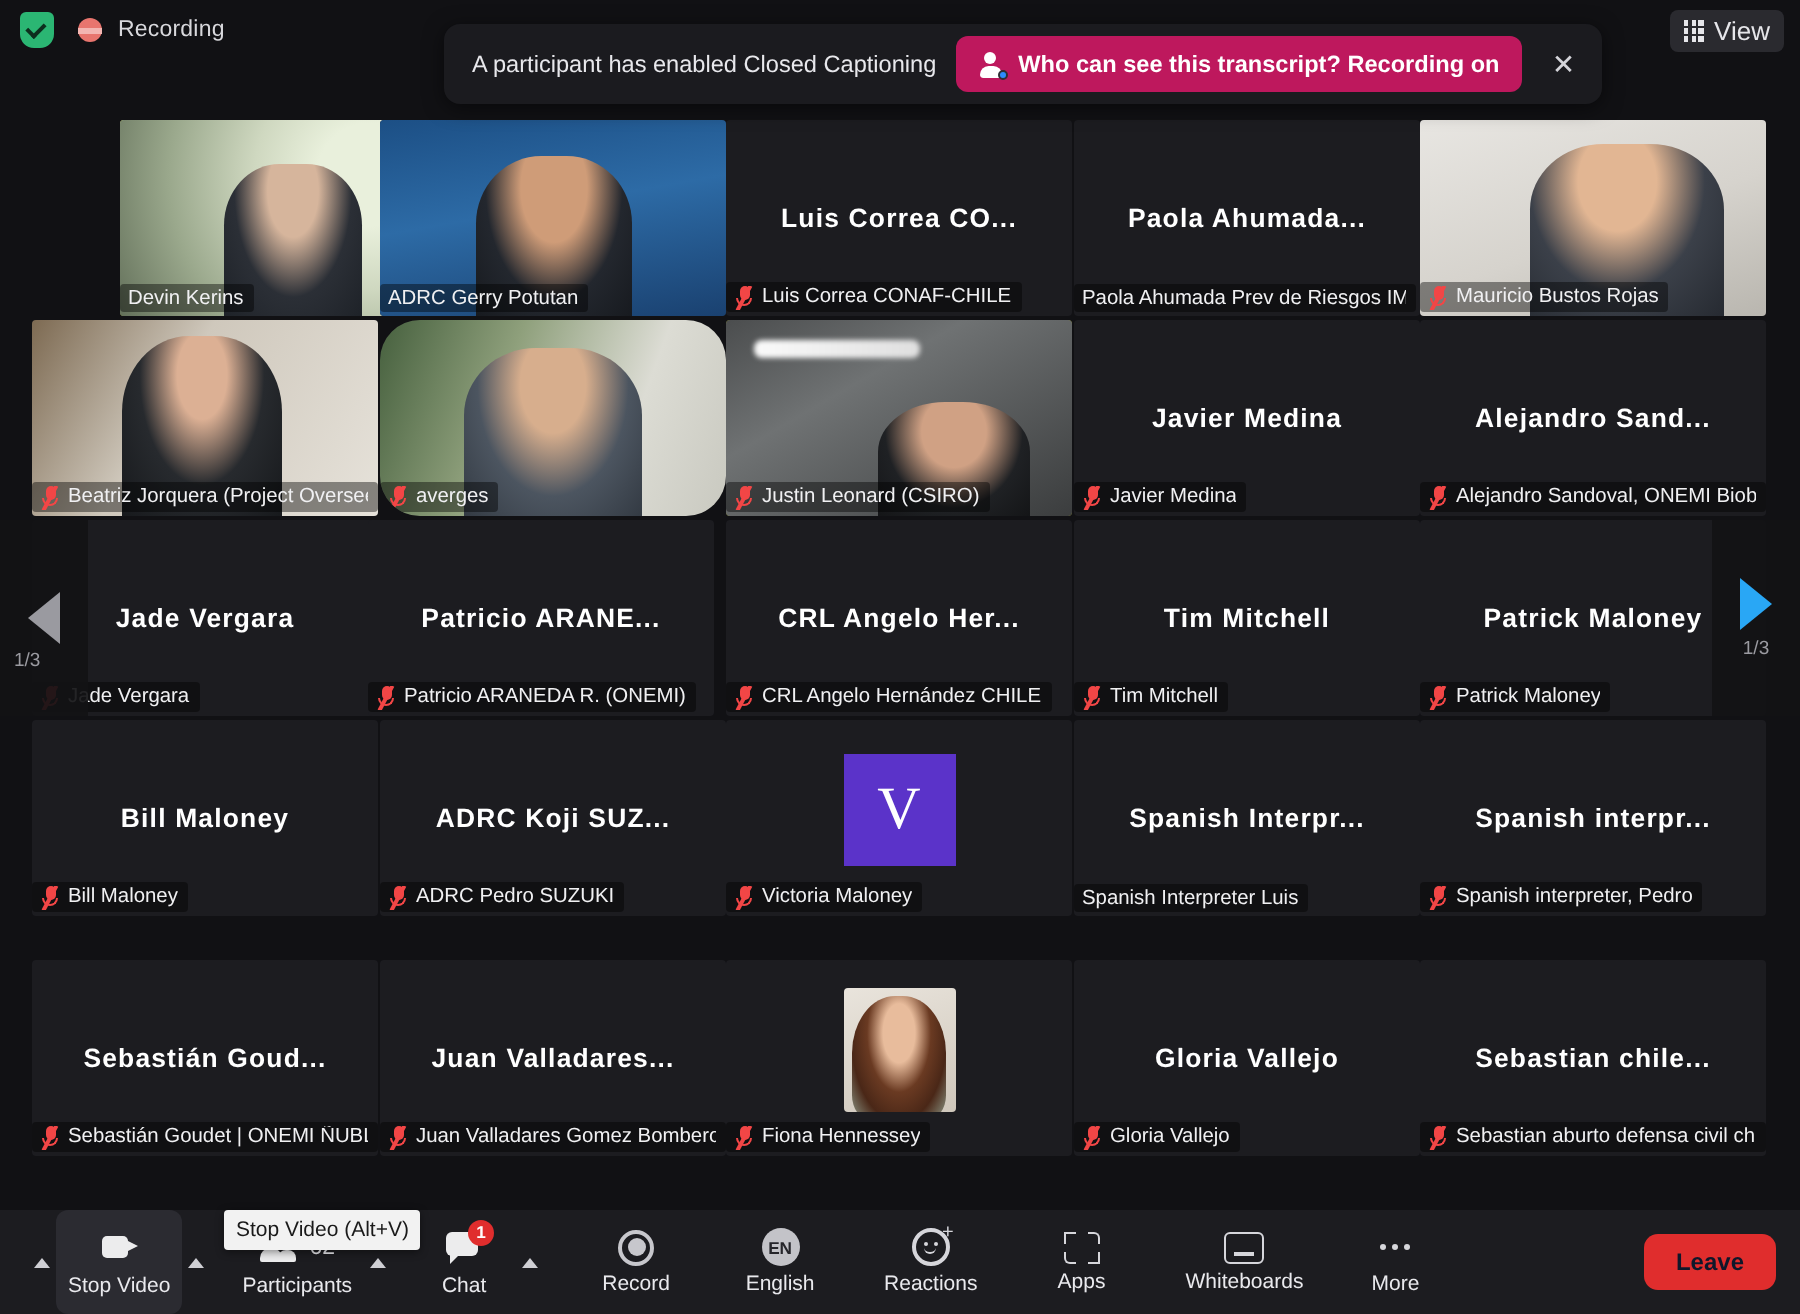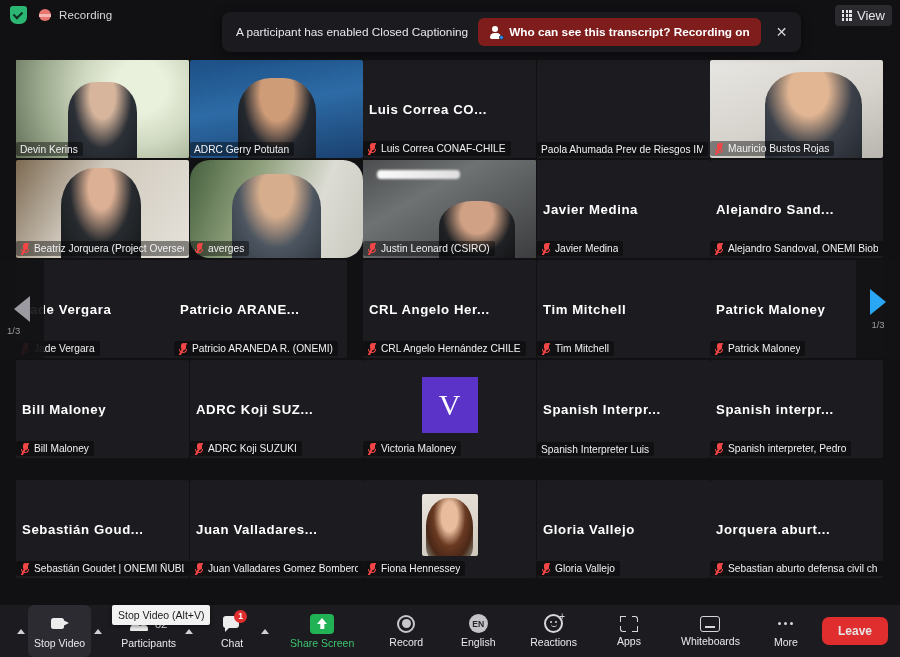--- a/index.html
+++ b/index.html
@@ -49,45 +49,45 @@
   
   .banner {
     position: absolute; left: 222px; top: 12px; height: 40px;
     background: #1b1b1f; border-radius: 8px; display: flex; align-items: center;
     padding: 0 4px 0 14px; z-index: 45;
     box-shadow: 0 2px 10px rgba(0,0,0,.5);
   }
   .banner-text { color: #e8e8ec; font-size: 11.8px; margin-right: 10px; white-space: nowrap; }
   .transcript-btn {
     display: flex; align-items: center; gap: 7px; height: 28px;
-    background: #7f1d1d; border-radius: 6px; padding: 0 11px; cursor: pointer;
+    background: #be185d; border-radius: 6px; padding: 0 11px; cursor: pointer;
   }
   .transcript-btn b { color: #fff; font-size: 11.8px; font-weight: bold; white-space: nowrap; }
   .person-ico { position: relative; width: 13px; height: 13px; }
   .person-ico .hd { position:absolute; left:3px; top:0; width:6px; height:6px; border-radius:50%; background:#fff; }
   .person-ico .bd { position:absolute; left:0.5px; top:7px; width:11px; height:6px; border-radius:5px 5px 2px 2px; background:#fff; }
   .person-ico .dot { position:absolute; right:-2px; bottom:-1px; width:5px; height:5px; border-radius:50%; background:#2d8cff; border:1px solid #303036; }
   .banner-close {
     width: 30px; height: 30px; margin-left: 6px; display:flex; align-items:center;
     justify-content:center; color:#d5d5da; font-size:14px; cursor:pointer; border-radius:5px;
   }
 
   
   .gallery { position: absolute; left: 0; top: 60px; width: 900px; height: 545px; }
   .grid-row { position: absolute; left: 0; width: 900px; height: 98px; }
   .tile {
     position: absolute; width: 173px; height: 98px; background: #1c1c20;
     overflow: hidden; border-radius: 2px;
   }
-  .tile.active { outline: 2.5px solid #cddc39; outline-offset: -2.5px; }
+  .tile.active { outline: 2.5px solid #cddc39; outline-offset: -2.5px; margin-left: 44px; }
   .tile.active2 { outline: 2.5px solid #8a8f1d; outline-offset: -2.5px; }
 
   .bigname {
     position: absolute; left: 0; right: 0; top: 50%; transform: translateY(-50%);
-    color: #fff; font-size: 13.2px; font-weight: bold;
+    text-align: center; color: #fff; font-size: 13.2px; font-weight: bold;
     letter-spacing: .6px; padding: 0 6px; white-space: nowrap; overflow: hidden;
   }
   .namebar {
     position: absolute; left: 0; bottom: 2px; max-width: 100%;
     display: flex; align-items: center; gap: 4px;
     padding: 1.5px 5px 1.5px 4px; background: rgba(0,0,0,.42); border-radius: 2px;
   }
   .namebar span {
     color: #f0f0f2; font-size: 10.2px; white-space: nowrap;
     overflow: hidden; text-overflow: clip; max-width: 162px;
@@ -227,21 +227,21 @@
   .apps-ic i.d { right:0; bottom:0; border-left:none; border-top:none; }
 
   .wb-ic { width:20px;height:16px; border:1.8px solid #d6d6db; border-radius:3px; position:relative; }
   .wb-ic:after { content:""; position:absolute; left:3.5px; bottom:2.5px; width:10px; height:1.8px; background:#d6d6db; }
 
   .more-ic { width:20px; height:18px; display:flex;align-items:center;justify-content:center;gap:3px; }
   .more-ic i { width:3px;height:3px;border-radius:50%;background:#d6d6db; display:block; }
 
   .leave-btn {
     position: absolute; right: 12px; top: 50%; transform: translateY(-50%);
-    background: #e02d2d; color: #e5e5e5; font-size: 12px; font-weight: bold;
+    background: #e02d2d; color: #0f172a; font-size: 12px; font-weight: bold;
     padding: 7px 16px; border-radius: 7px; cursor: pointer; border: none;
     font-family: "Liberation Sans", sans-serif;
   }
 
   .tooltip {
     position: absolute; left: 112px; bottom: 32px; height: 20px;
     background: #f2f2f2; color: #1a1a1a; font-size: 10.5px;
     display: flex; align-items: center; padding: 0 6px; border-radius: 2px;
     box-shadow: 0 1px 4px rgba(0,0,0,.45); z-index: 60; white-space: nowrap;
   }
@@ -304,20 +304,21 @@
           <div class="namebar">
             <span class="mic-muted">
               <span class="body"></span>
               <span class="stand"></span>
               <span class="slash"></span>
             </span>
             <span>Luis Correa CONAF-CHILE</span>
           </div>
         </div>
         <div class="tile" style="left: 537px;">
+          <div class="bigname">Paola  Ahumada...</div>
           <div class="namebar">
             <span>Paola Ahumada Prev de Riesgos IMVM</span>
           </div>
         </div>
         <div class="tile" style="left: 710px;">
           <div class="vid v-mauricio"></div>
           <div class="namebar">
             <span class="mic-muted">
               <span class="body"></span>
               <span class="stand"></span>
@@ -391,21 +392,21 @@
           <div class="bigname">Jade Vergara</div>
           <div class="namebar">
             <span class="mic-muted">
               <span class="body"></span>
               <span class="stand"></span>
               <span class="slash"></span>
             </span>
             <span>Jade Vergara</span>
           </div>
         </div>
-        <div class="tile" style="left: 174px;">
+        <div class="tile" style="left: 184px;">
           <div class="bigname">Patricio  ARANE...</div>
           <div class="namebar">
             <span class="mic-muted">
               <span class="body"></span>
               <span class="stand"></span>
               <span class="slash"></span>
             </span>
             <span>Patricio ARANEDA R. (ONEMI)</span>
           </div>
         </div>
@@ -456,21 +457,21 @@
           </div>
         </div>
         <div class="tile" style="left: 190px;">
           <div class="bigname">ADRC Koji SUZ...</div>
           <div class="namebar">
             <span class="mic-muted">
               <span class="body"></span>
               <span class="stand"></span>
               <span class="slash"></span>
             </span>
-            <span>ADRC Koji SUZUKI</span>
+            <span>ADRC Pedro SUZUKI</span>
           </div>
         </div>
         <div class="tile" style="left: 363px;">
           <div class="avatar-letter" style="background: rgb(91, 51, 201);">V</div>
           <div class="namebar">
             <span class="mic-muted">
               <span class="body"></span>
               <span class="stand"></span>
               <span class="slash"></span>
             </span>
@@ -534,21 +535,21 @@
           <div class="namebar">
             <span class="mic-muted">
               <span class="body"></span>
               <span class="stand"></span>
               <span class="slash"></span>
             </span>
             <span>Gloria Vallejo</span>
           </div>
         </div>
         <div class="tile" style="left: 710px;">
-          <div class="bigname">Jorquera  aburt...</div>
+          <div class="bigname">Sebastian  chile...</div>
           <div class="namebar">
             <span class="mic-muted">
               <span class="body"></span>
               <span class="stand"></span>
               <span class="slash"></span>
             </span>
             <span>Sebastian aburto defensa civil chile</span>
           </div>
         </div>
       </div>
@@ -601,24 +602,20 @@
         <span class="bub"></span>
           <span class="tail"></span>
         <span class="badge">1</span>
       </span>
       <span class="lbl">Chat</span>
     </div>
     <div class="tb-caret">
         <span class="caret-up"></span>
       </div>
 
-    <div class="tb-item green" style="margin-left:12px">
-      <span class="share-ic"></span>
-      <span class="lbl">Share Screen</span>
-    </div>
 
     <div class="tb-item" style="margin-left:20px">
       <span class="rec-ic"></span>
       <span class="lbl">Record</span>
     </div>
 
     <div class="tb-item" style="margin-left:20px">
       <span class="en-ic">EN</span>
       <span class="lbl">English</span>
     </div>

